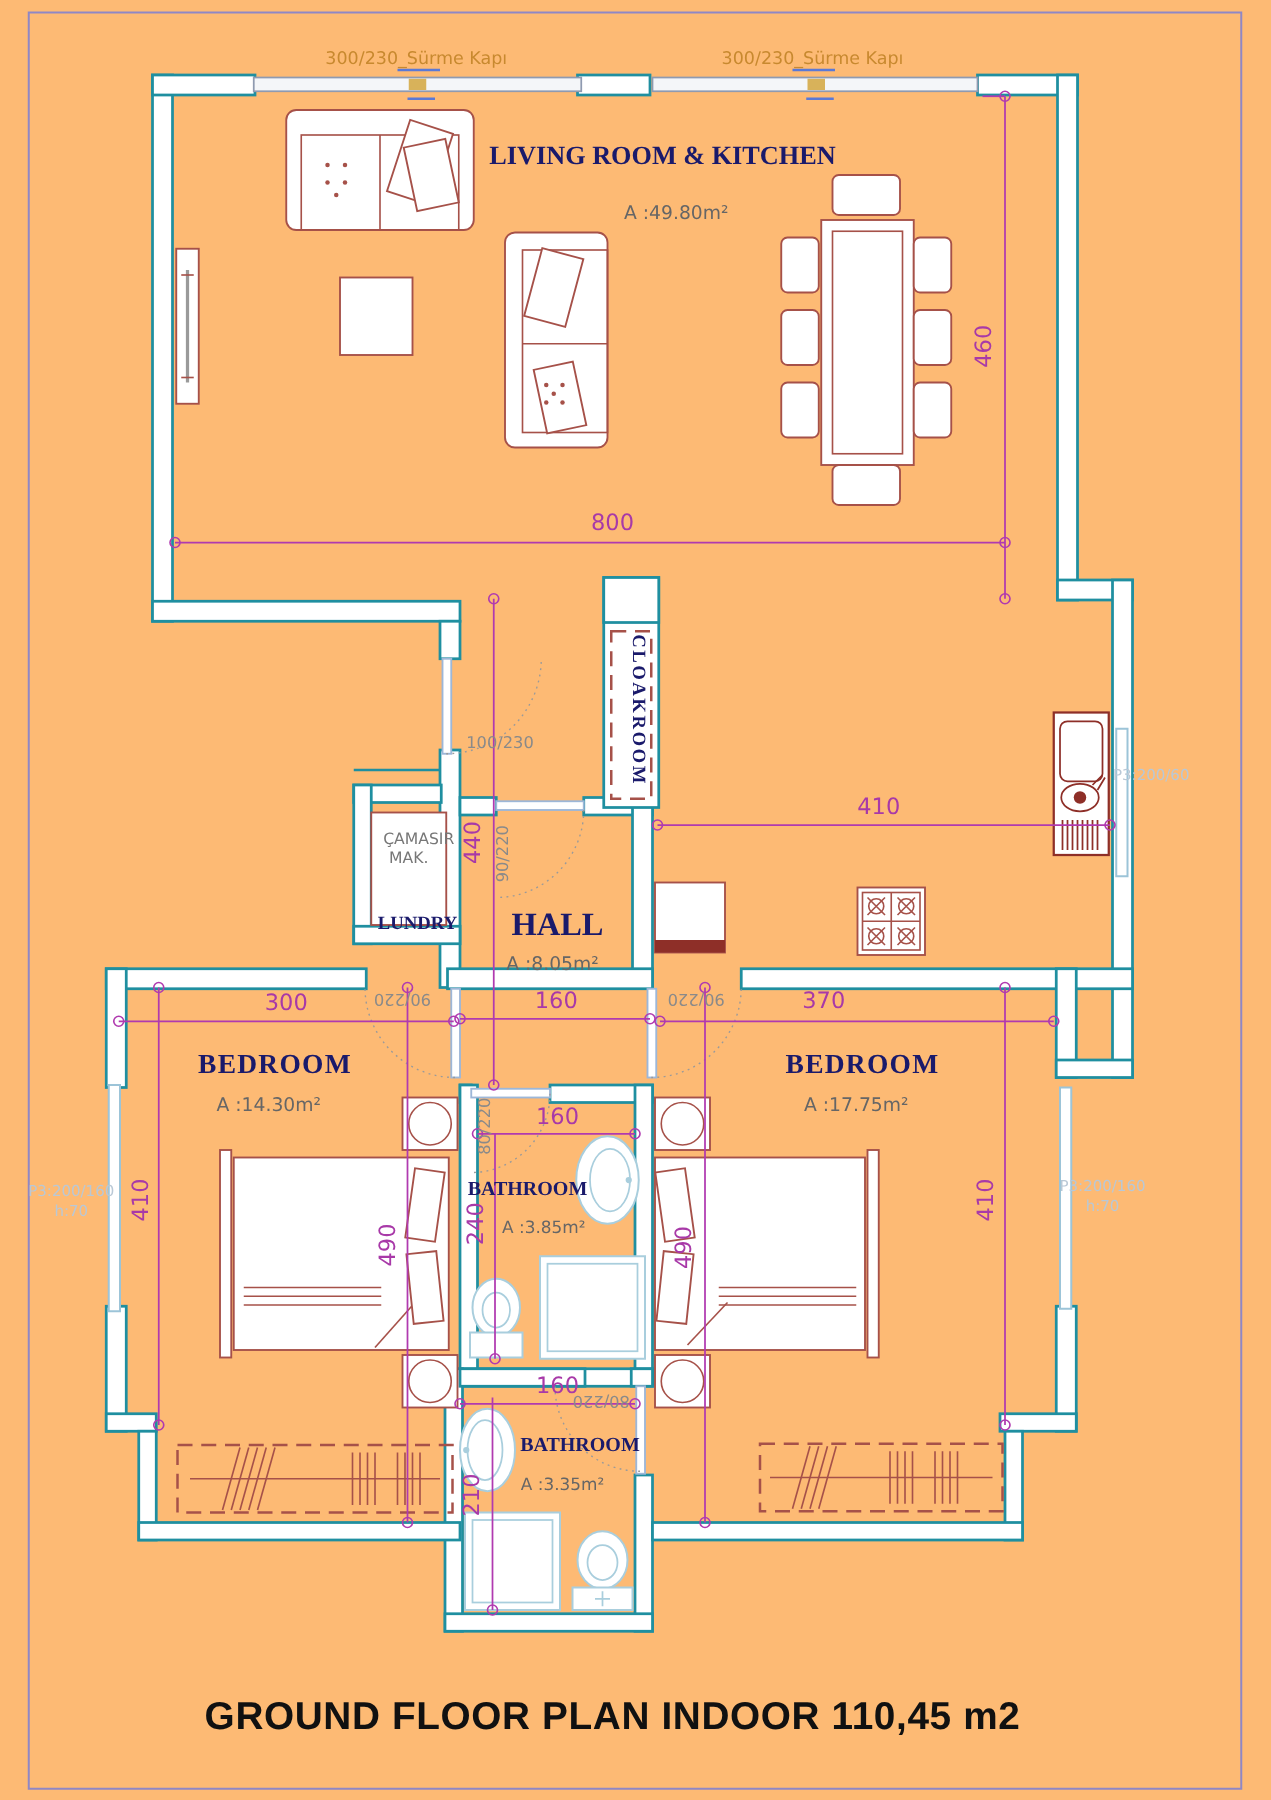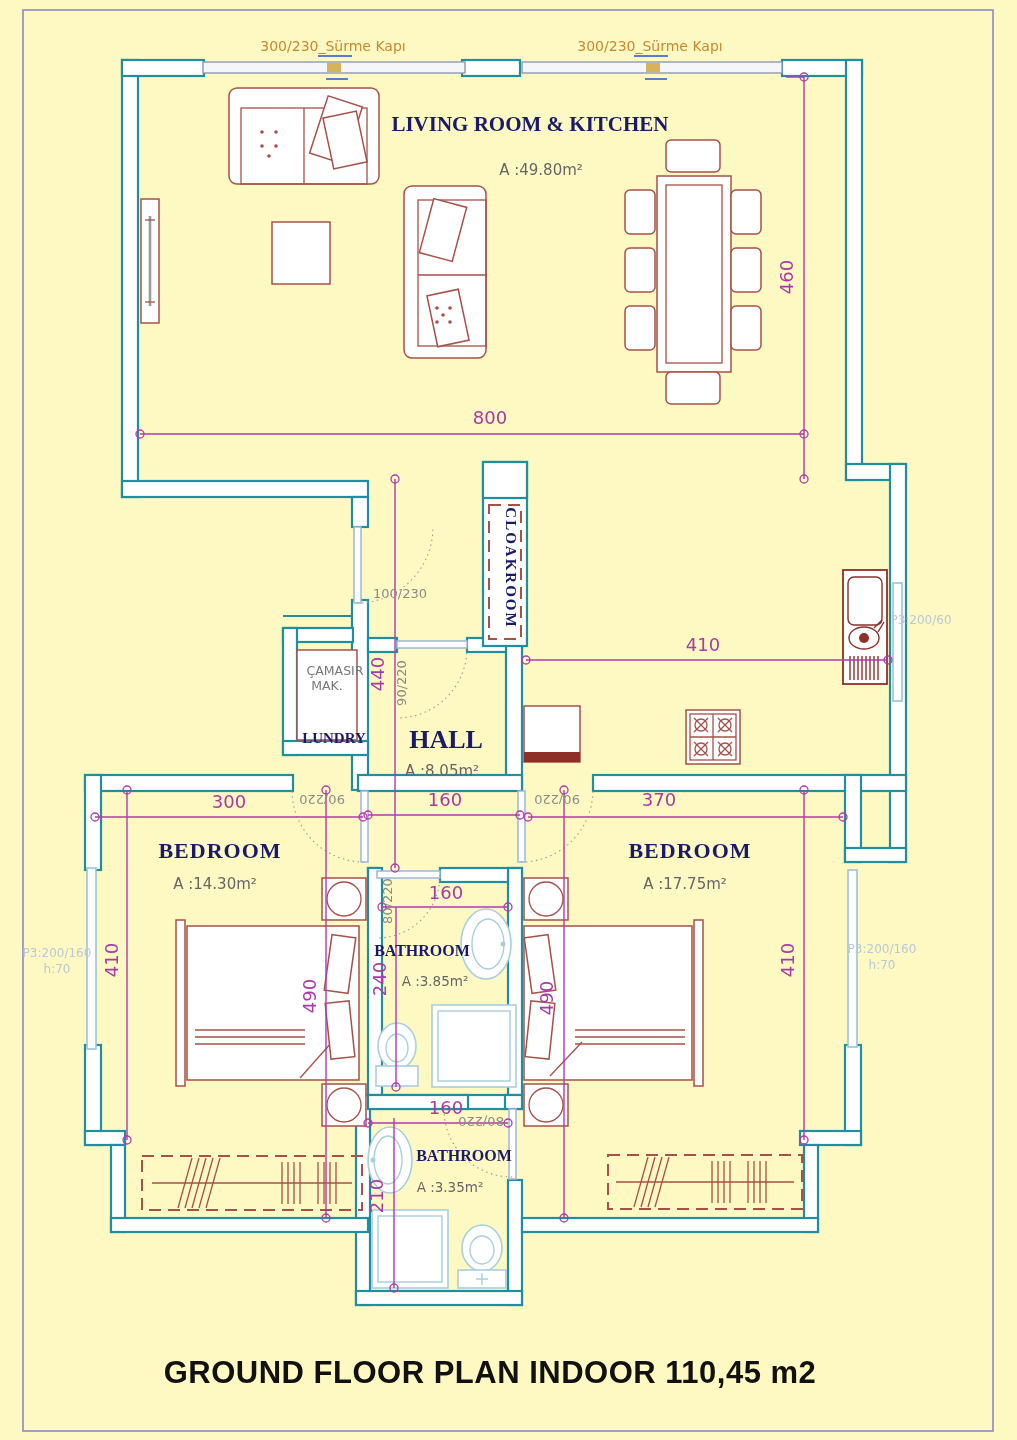--- a/index.html
+++ b/index.html
@@ -1,16 +1,16 @@
 <!DOCTYPE html>
 <html><head>
 <meta charset="utf-8">
 <style>
   html,body { margin:0; padding:0; background:#ffffff; }
-  .stage { position:relative; width:1017px; height:1440px; background:#fef9c3; overflow:hidden; }
+  .stage { position:relative; width:1017px; height:1440px; background:#fdba74; overflow:hidden; }
   svg { position:absolute; inset:0; }
 
   
   .wall    { fill:#ffffff; stroke:#1f8fa0; stroke-width:2.2; }
   .wallln  { stroke:#1f8fa0; stroke-width:2; fill:none; }
   .win     { fill:#ffffff; stroke:#9cc4d8; stroke-width:1.6; }
   .slide   { fill:#f4f6f9; stroke:#8f9ab0; stroke-width:1.4; }
   .leaf    { fill:#ffffff; stroke:#9db7d8; stroke-width:1.5; }
   .arc     { fill:none; stroke:#9a9a9a; stroke-width:1.1; stroke-dasharray:1.5 3.5; }
   .furn    { fill:#ffffff; stroke:#a65149; stroke-width:1.5; }

